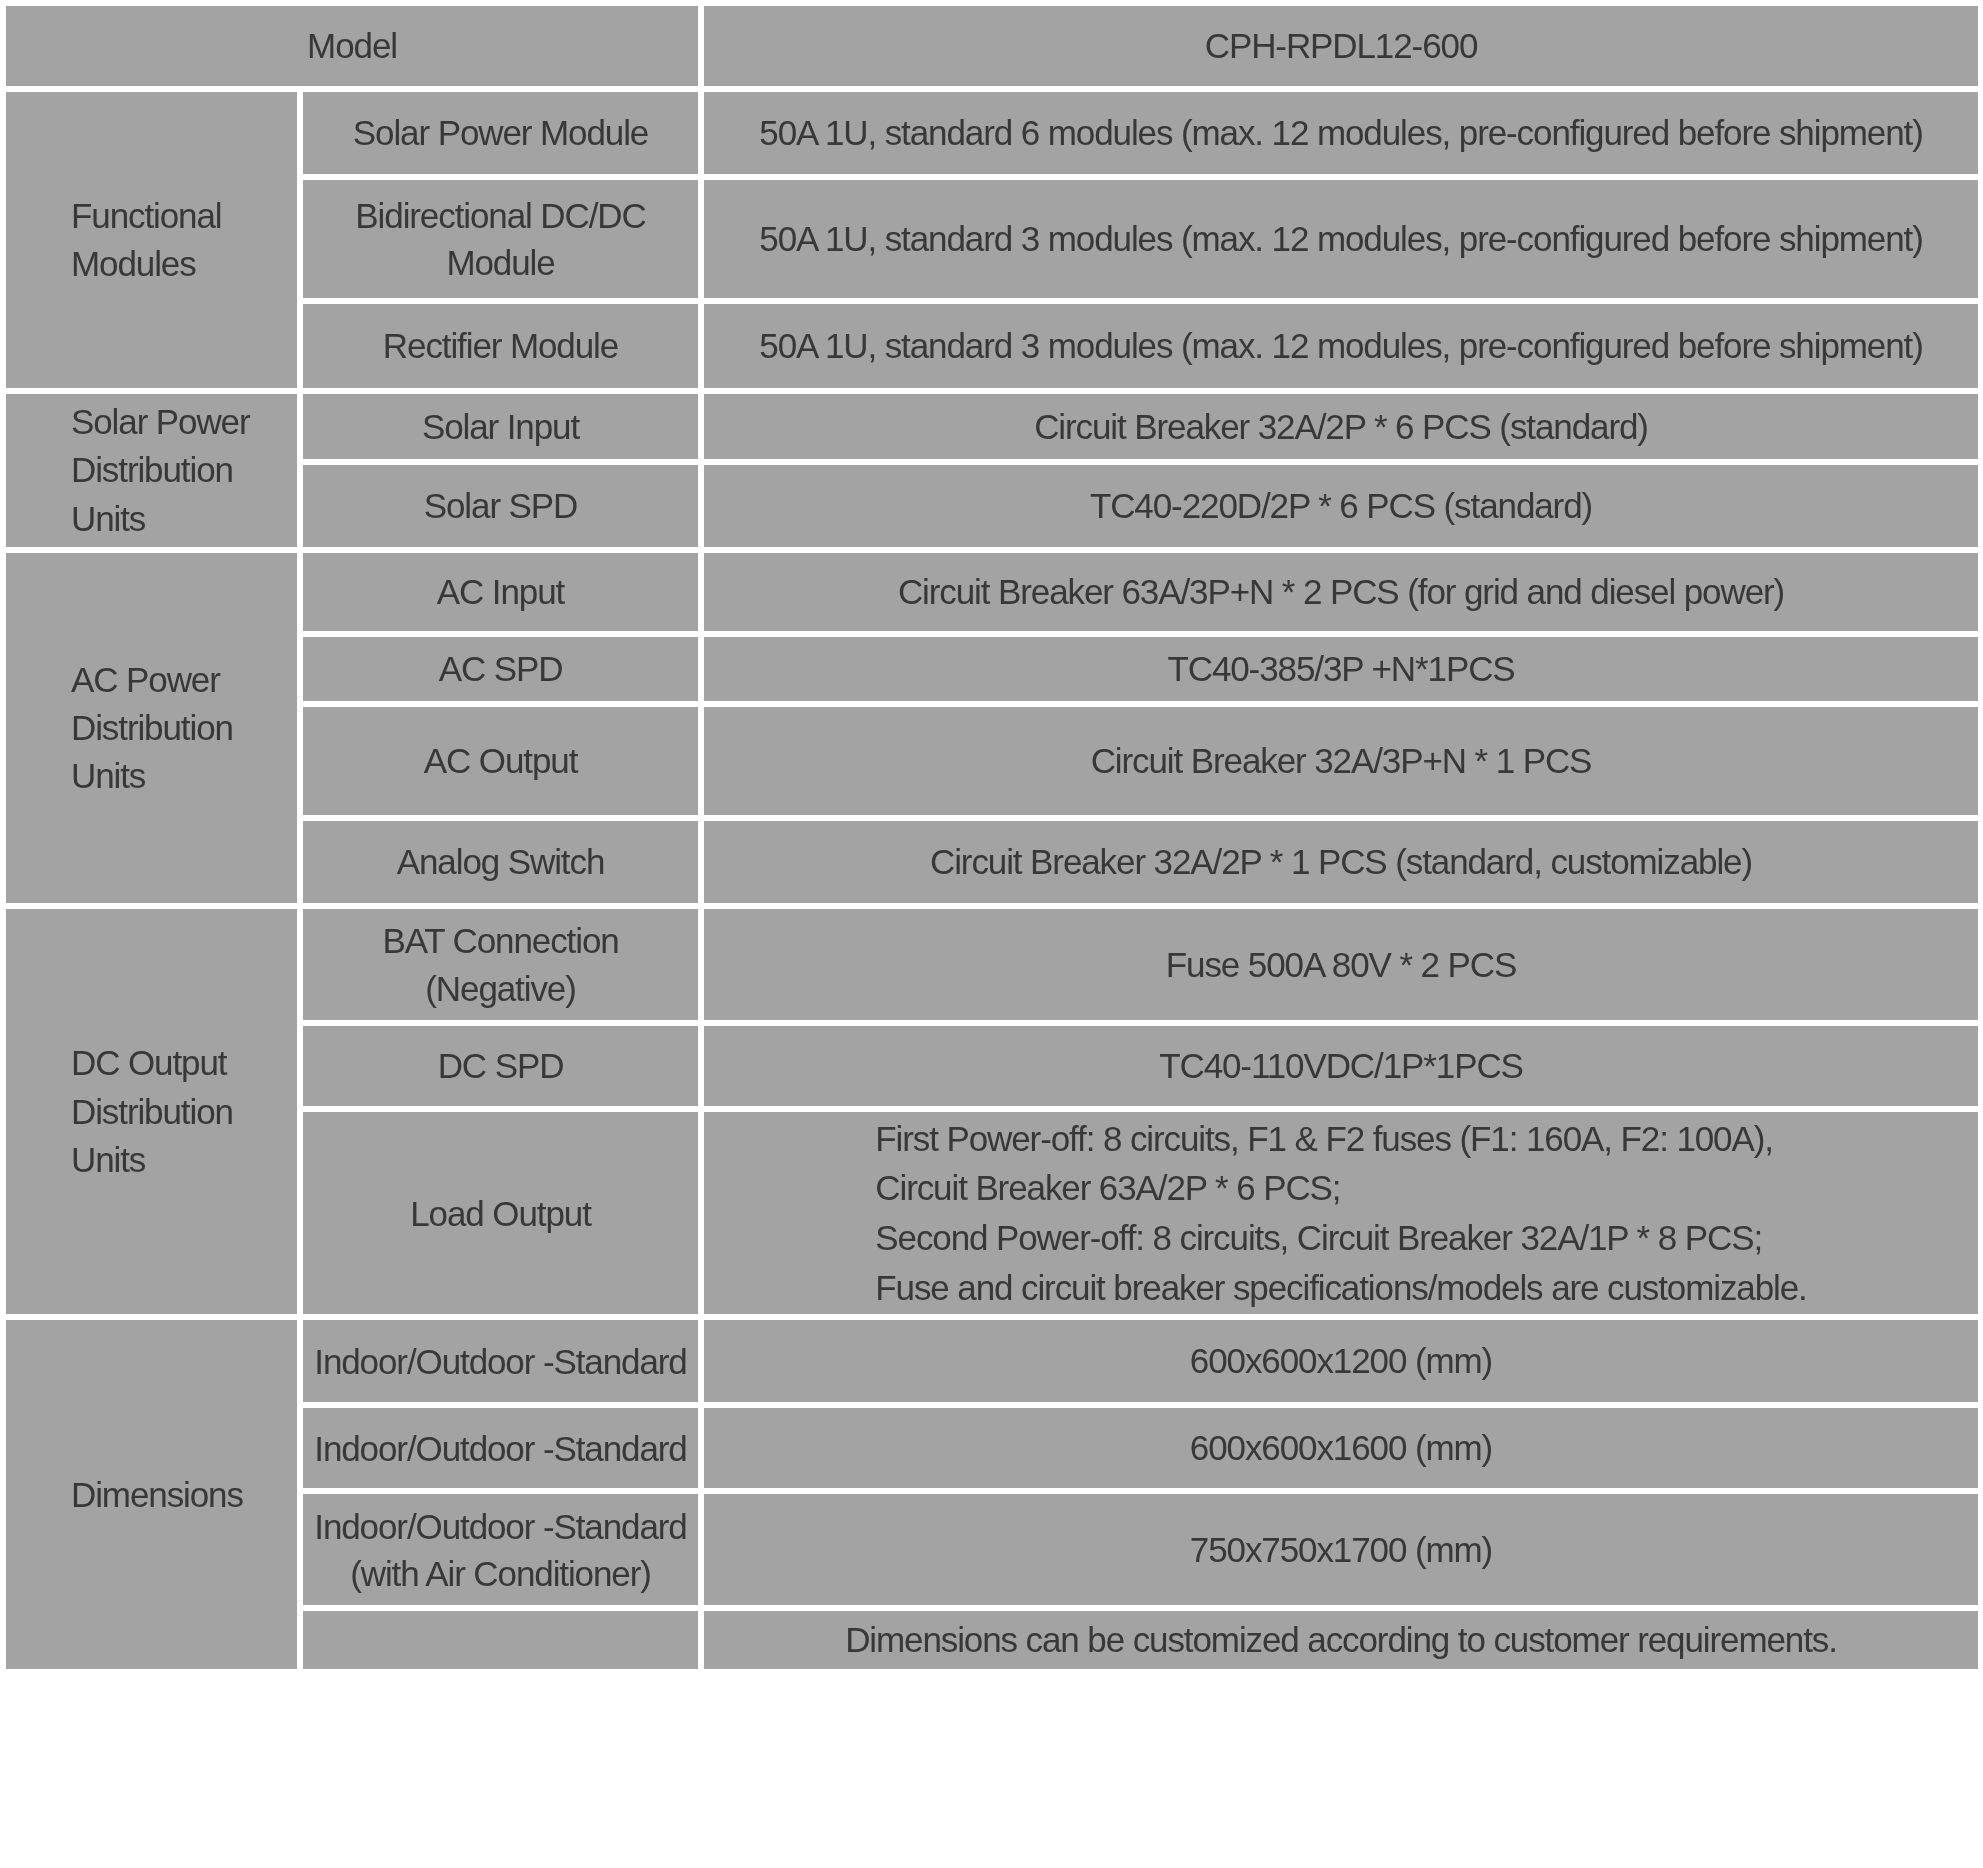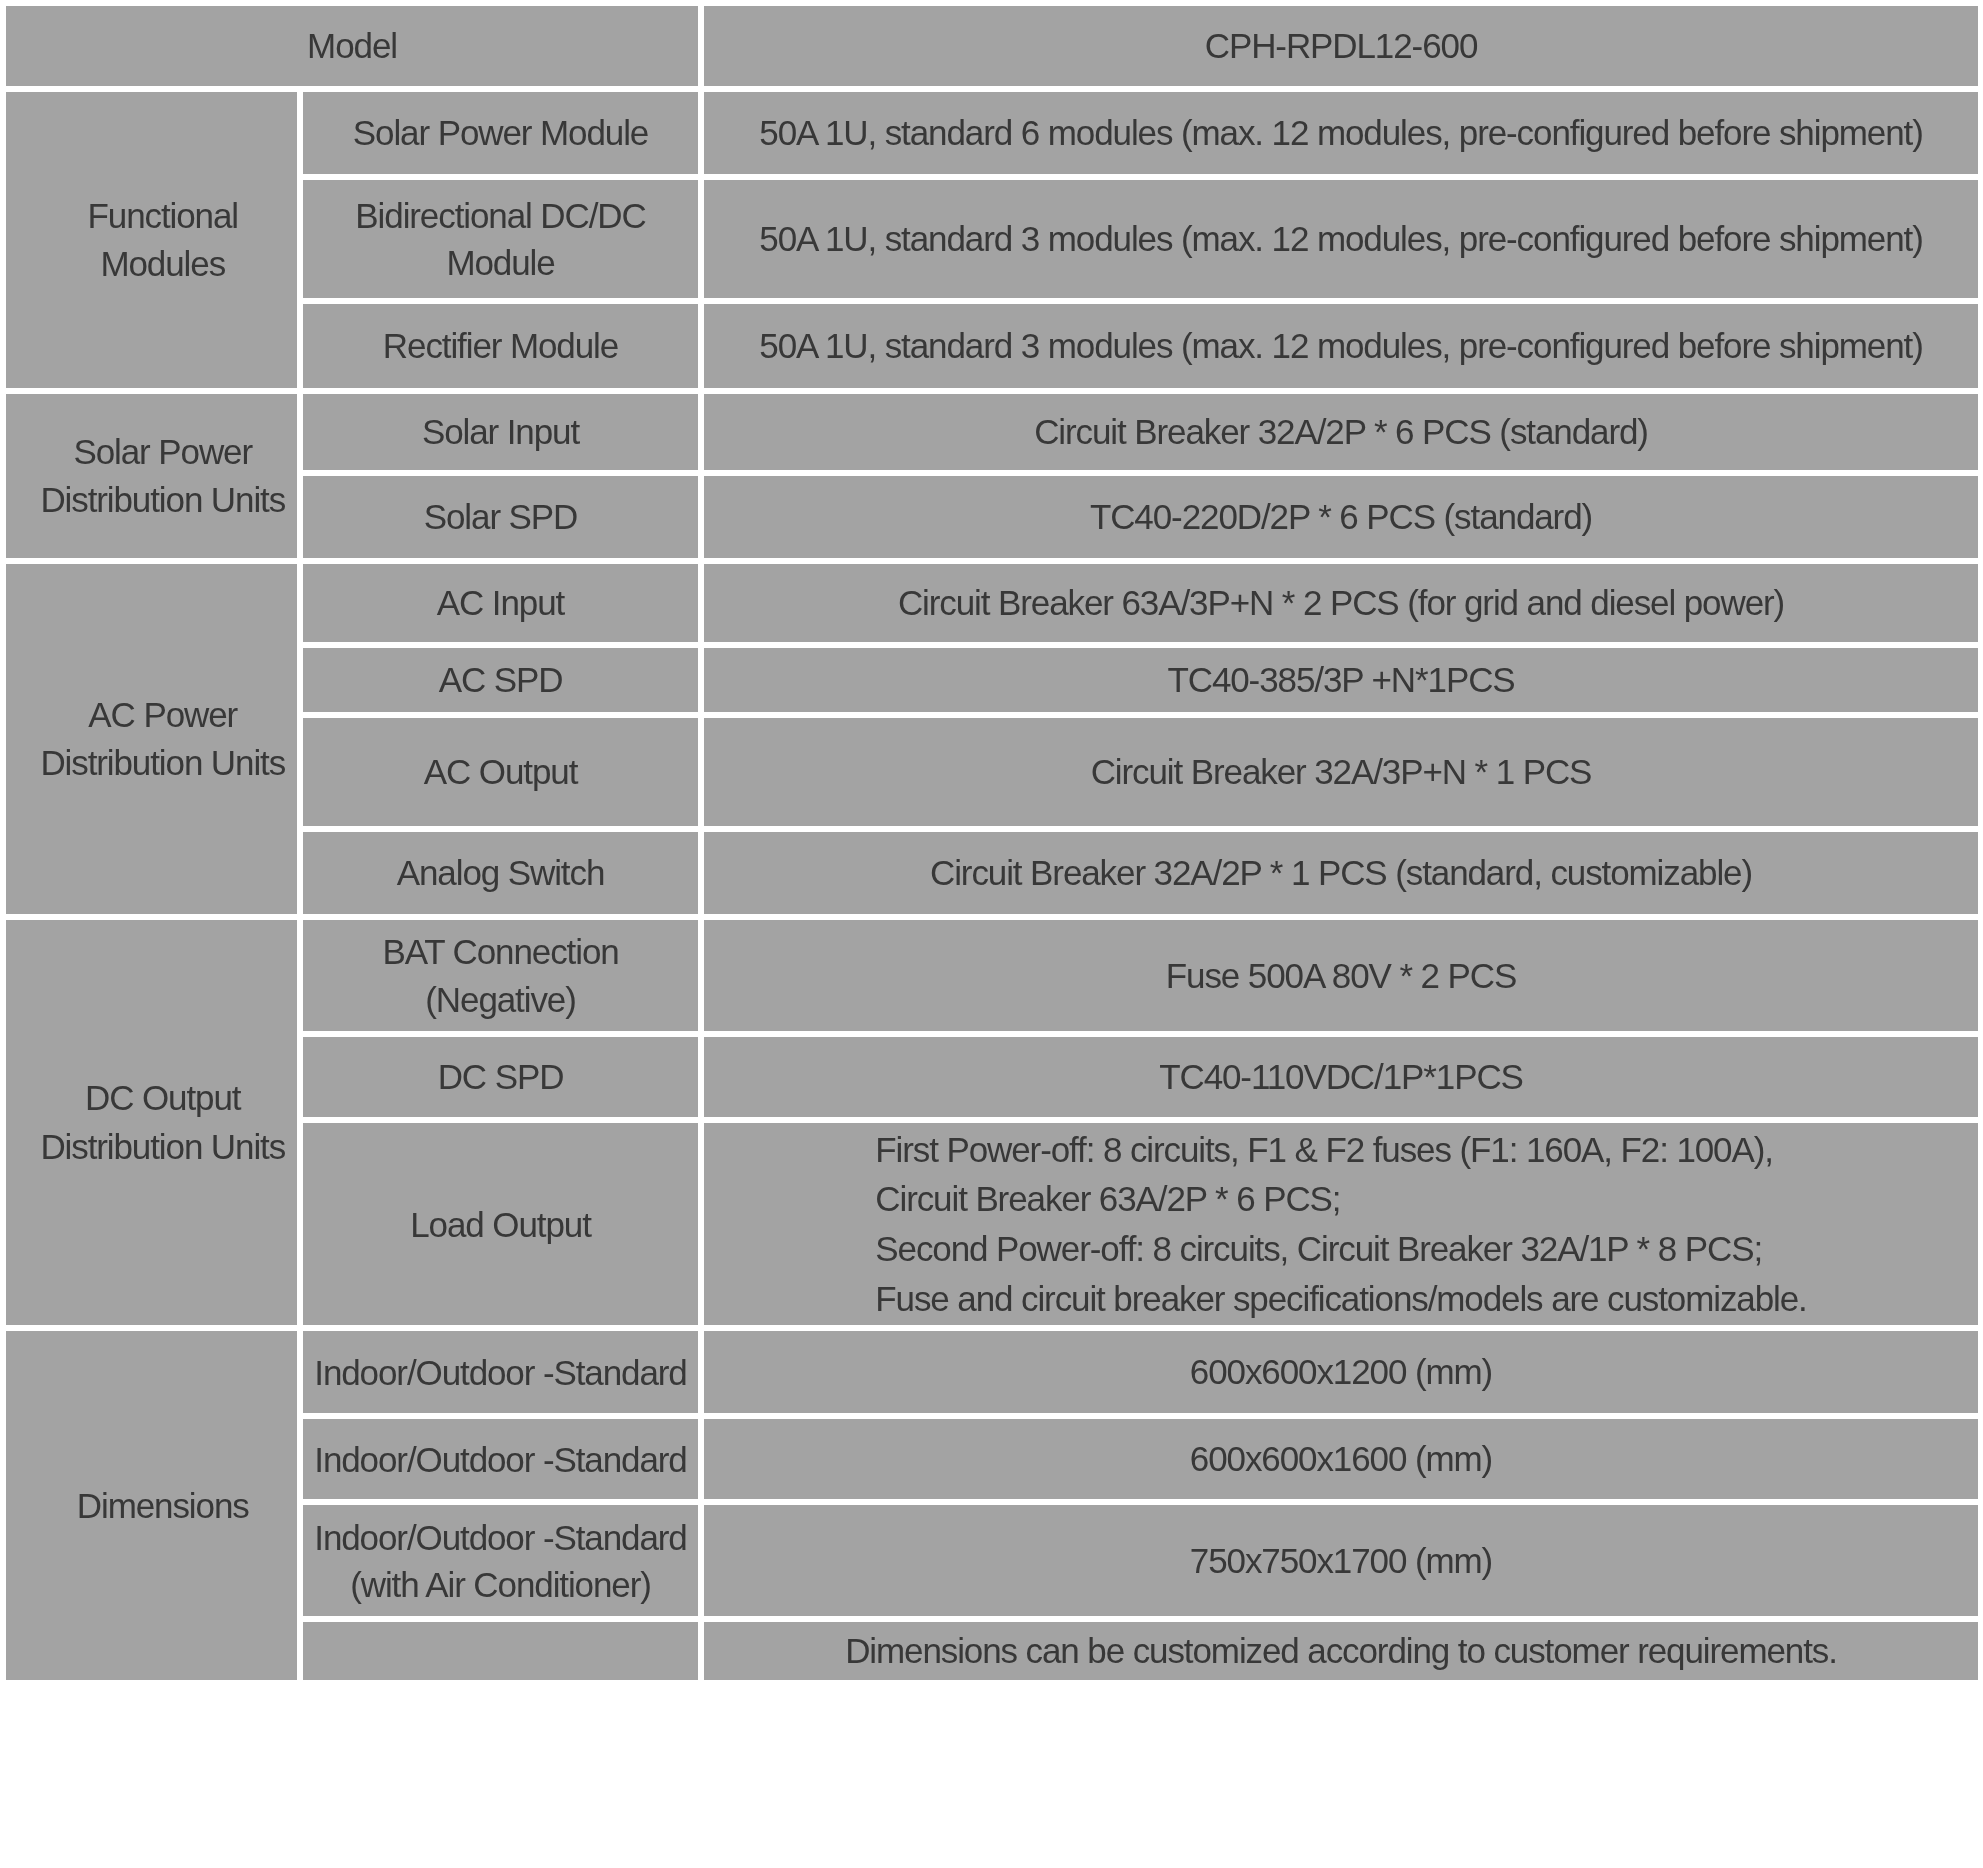--- a/index.html
+++ b/index.html
@@ -27,22 +27,22 @@
     table-layout:fixed;
   }
   td{
     background:#a3a3a3;
     vertical-align:middle;
     font-size:35px;
     letter-spacing:-1.1px;
     padding:1.8px 5.5px;
   }
   td.group{
-    text-align:center;
-    padding-left:28px;
+    text-align:left;
+    padding-left:65px;
     line-height:1.38;
   }
   td.sub{
     text-align:center;
     line-height:1.35;
   }
   td.val{
     text-align:center;
     white-space:nowrap;
   }
@@ -103,21 +103,21 @@
     </tr>
     <tr style="height:118px">
       <td class="sub">Bidirectional DC/DC Module</td>
       <td class="val">50A 1U, standard 3 modules (max. 12 modules, pre-configured before shipment)</td>
     </tr>
     <tr style="height:84px">
       <td class="sub">Rectifier Module</td>
       <td class="val">50A 1U, standard 3 modules (max. 12 modules, pre-configured before shipment)</td>
     </tr>
 
-    <tr style="height:76px">
+    <tr style="height:65px">
       <td class="group" rowspan="2">Solar Power Distribution Units</td>
       <td class="sub">Solar Input</td>
       <td class="val">Circuit Breaker 32A/2P * 6 PCS (standard)</td>
     </tr>
     <tr style="height:82px">
       <td class="sub">Solar SPD</td>
       <td class="val">TC40-220D/2P * 6 PCS (standard)</td>
     </tr>
 
     <tr style="height:78px">

